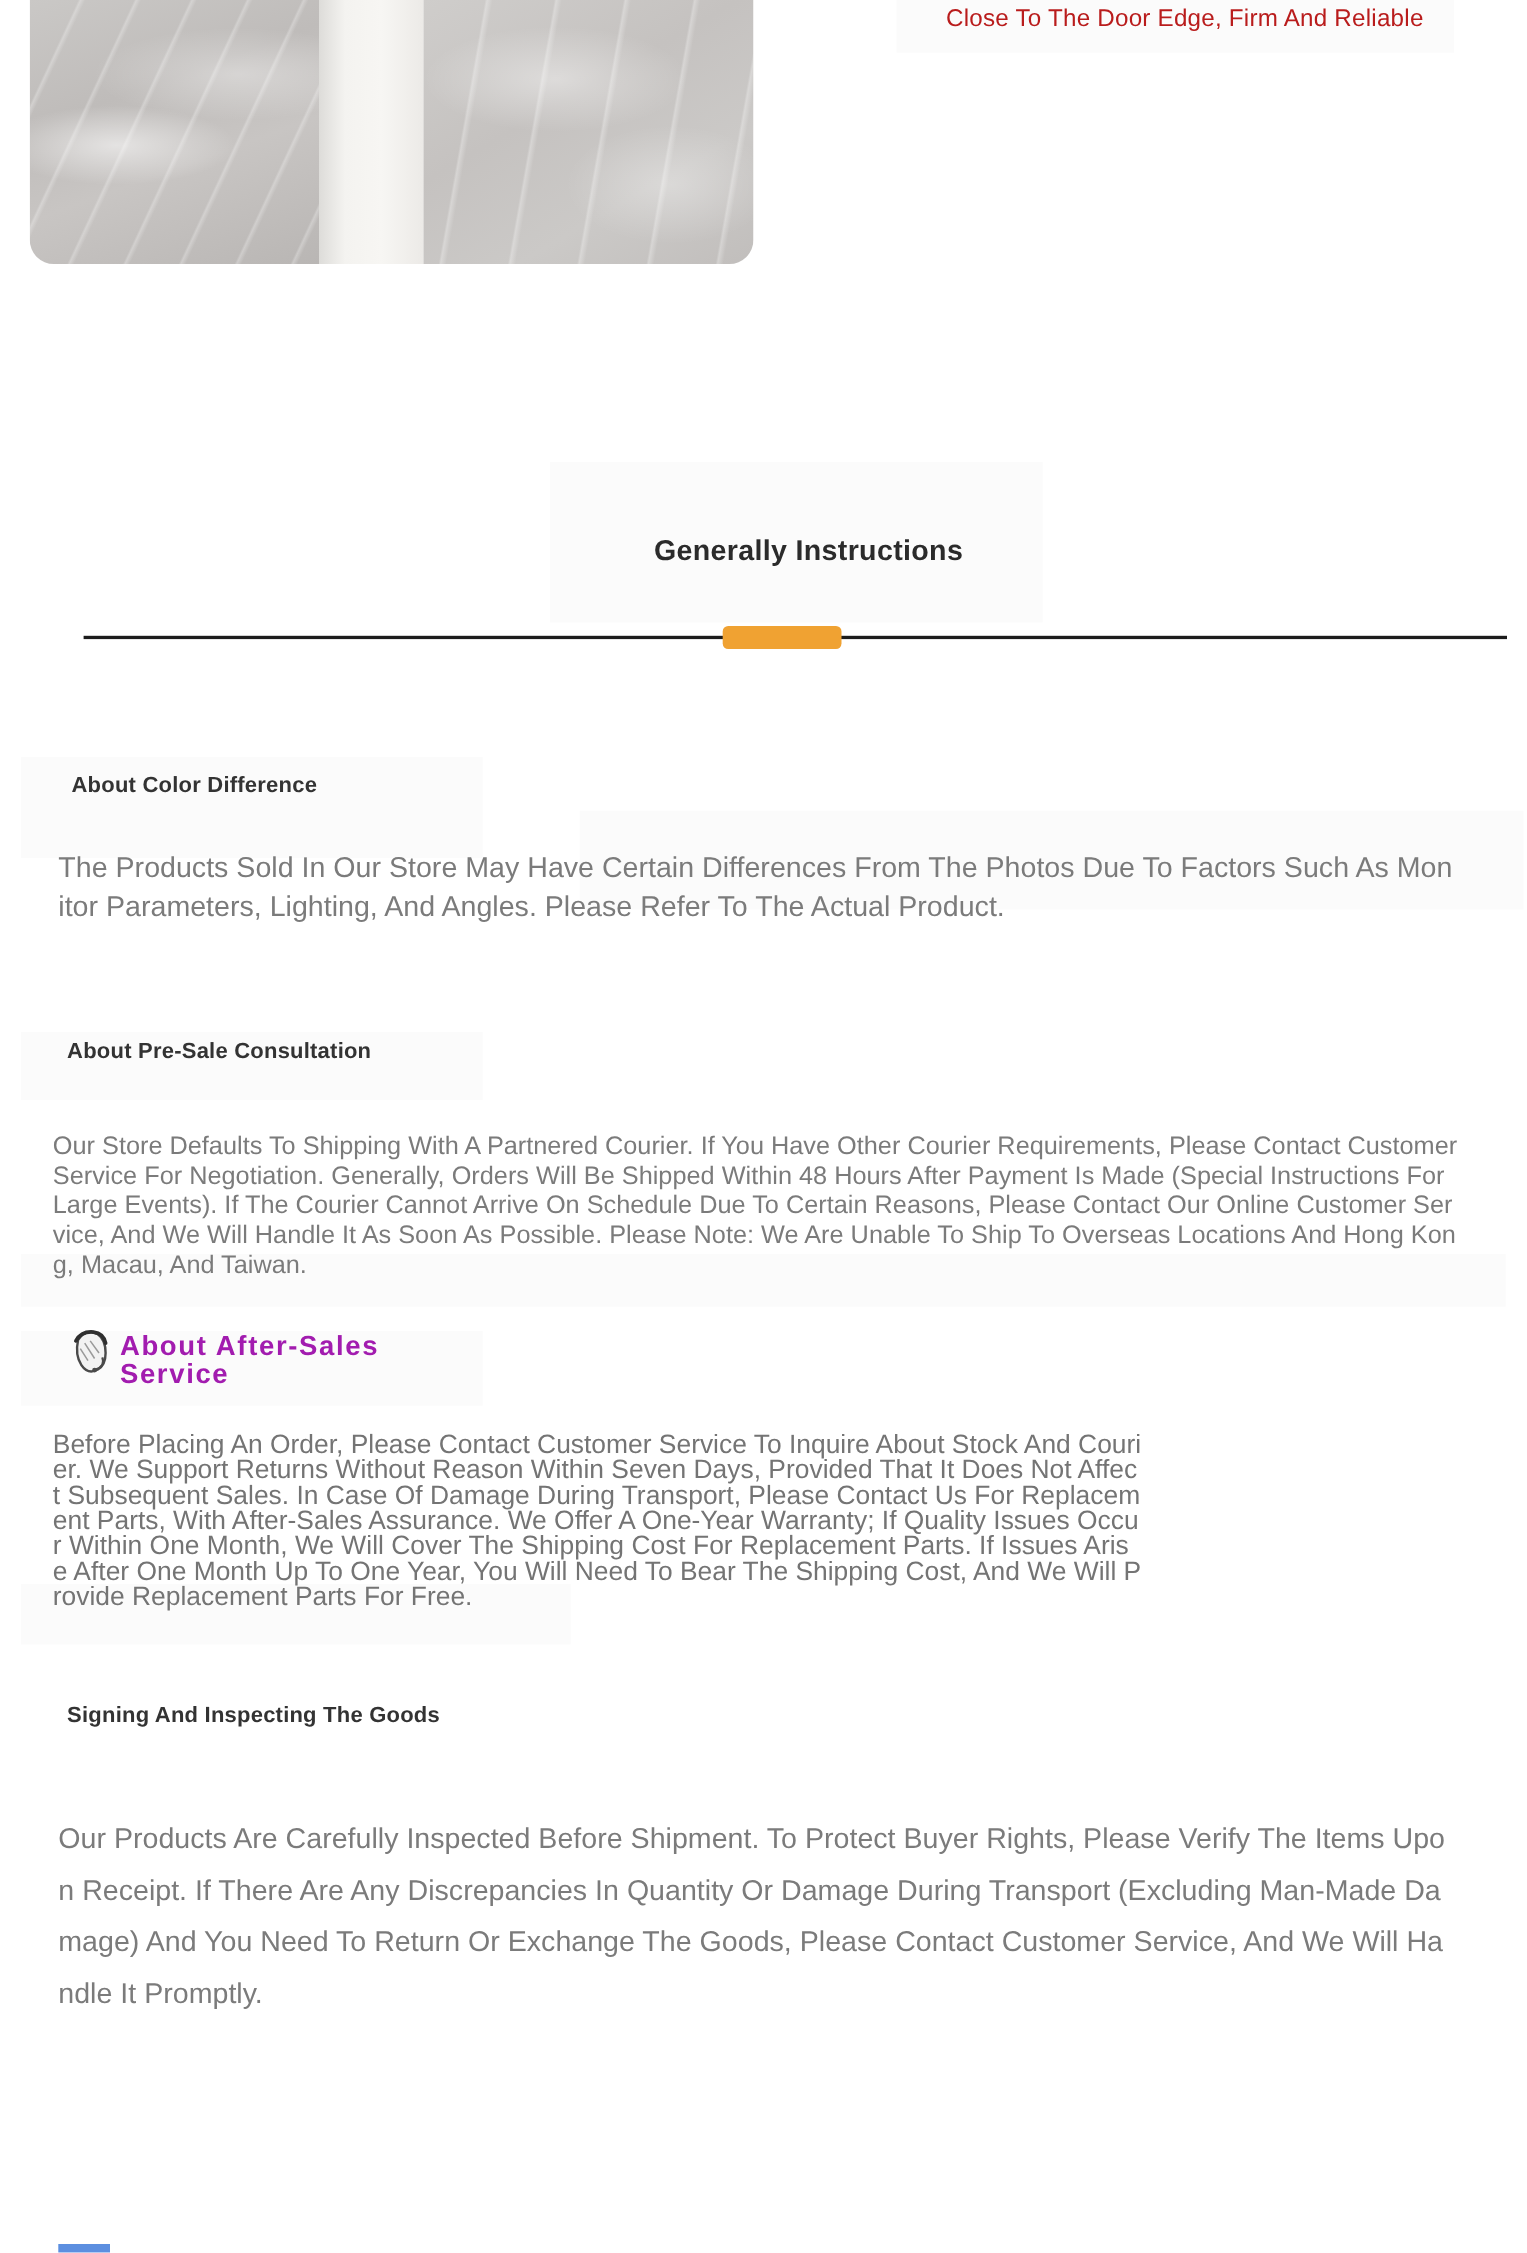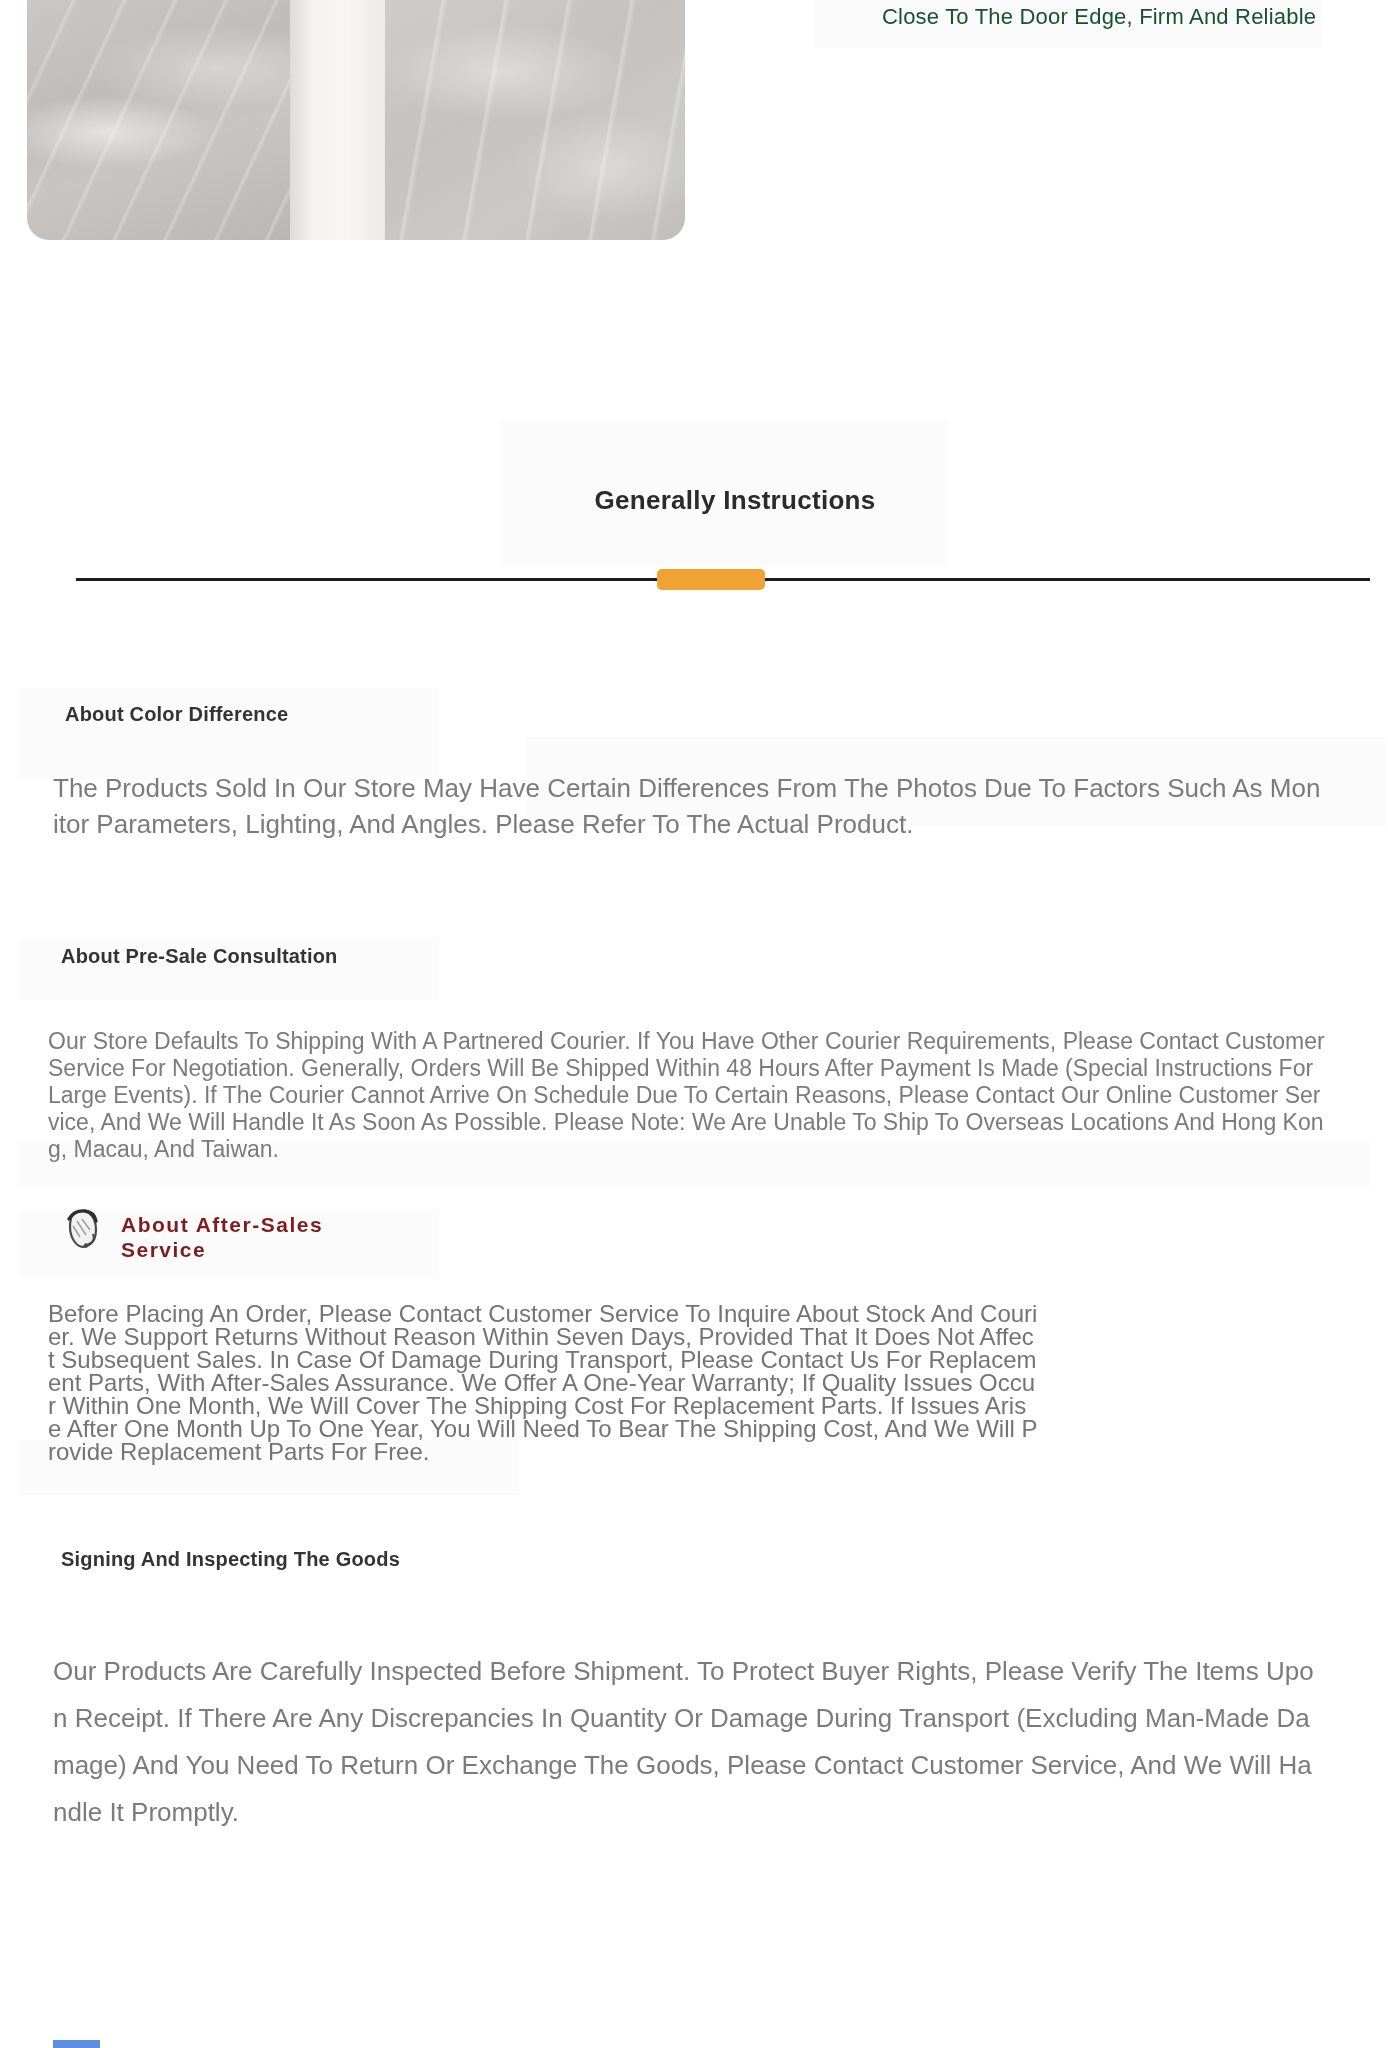--- a/index.html
+++ b/index.html
@@ -40,22 +40,22 @@
 
   .section-heading{position:absolute;font-size:20px;font-weight:700;color:#333333;letter-spacing:.2px;text-align:right;}
   .body-text{position:absolute;color:#7b7b7b;word-break:break-all;text-align:left;}
 
   .p1{left:53px;top:770px;width:1272px;font-size:26px;line-height:36px;}
   .p2{left:48px;top:1028px;width:1280px;font-size:23px;line-height:27px;}
   .p3{left:48px;top:1302px;width:990px;font-size:24px;line-height:23px;color:#747474;}
   .p4{left:53px;top:1648px;width:1272px;font-size:26px;line-height:47px;}
 
   .aftersales-icon{position:absolute;left:64px;top:1206px;width:40px;height:48px;}
-  .aftersales-heading{position:absolute;left:121px;top:1212px;width:270px;
-    font-size:21px;line-height:25px;font-weight:700;color:#7f1d1d;letter-spacing:1.5px;}
+  .aftersales-heading{position:absolute;left:109px;top:1212px;width:270px;
+    font-size:25px;line-height:25px;font-weight:700;color:#a21caf;letter-spacing:1.5px;}
 
   .bottom-sliver{position:absolute;left:53px;top:2040px;width:47px;height:8px;}
 </style>
 </head>
 <body>
 
 <div class="page">
 
   <div class="wm" style="left:815px;top:0;width:507px;height:48px"></div>
   <div class="wm" style="left:500px;top:420px;width:448px;height:146px"></div>
@@ -65,21 +65,21 @@
   <div class="wm" style="left:19px;top:1140px;width:1350px;height:48px"></div>
   <div class="wm" style="left:19px;top:1210px;width:420px;height:68px"></div>
   <div class="wm" style="left:19px;top:1440px;width:500px;height:55px"></div>
 
   <div class="banner-image">
     <div class="marble marble-left"></div>
     <div class="marble strip"></div>
     <div class="marble marble-right"></div>
   </div>
 
-  <div class="banner-caption" style="color: #14532d; margin-left: 22px;">Close To The Door Edge, Firm And Reliable</div>
+  <div class="banner-caption" style="color: #b91c1c;">Close To The Door Edge, Firm And Reliable</div>
 
   <div class="page-title">Generally Instructions</div>
 
   <div class="divider-line" style="background: rgb(28, 28, 28);"></div>
   <div class="divider-accent" style="background: rgb(240, 162, 50);"></div>
 
   <div class="section-heading" style="left:65px;top:703px">About Color Difference</div>
   <div class="body-text p1">The Products Sold In Our Store May Have Certain Differences From The Photos Due To Factors Such As Monitor Parameters, Lighting, And Angles. Please Refer To The Actual Product.</div>
 
   <div class="section-heading" style="left:61px;top:945px">About Pre-Sale Consultation</div>

